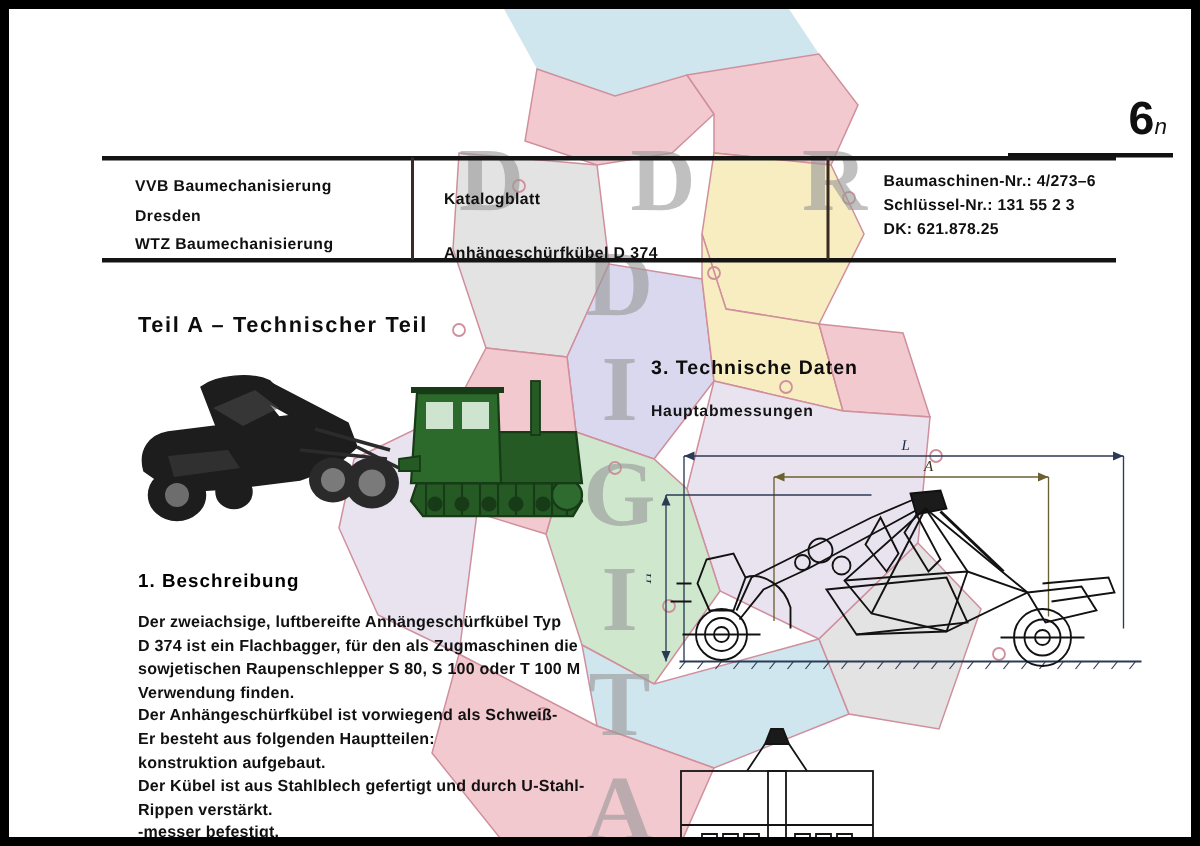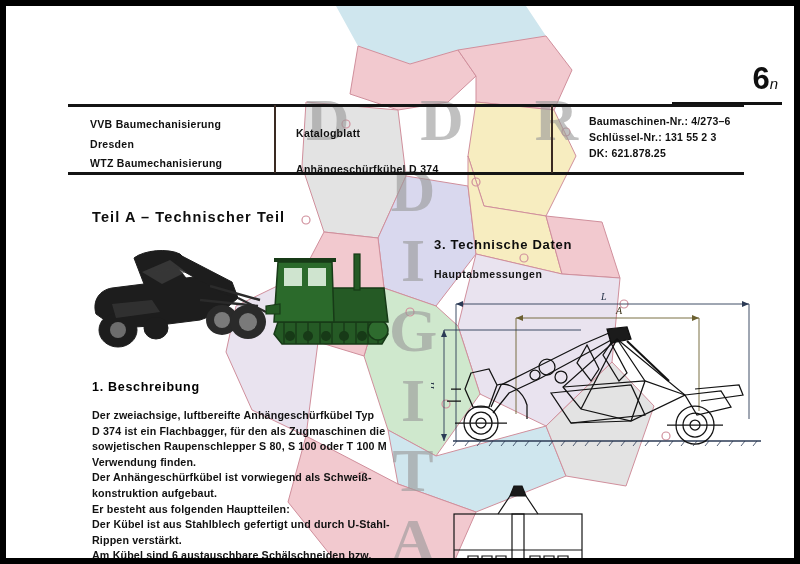--- a/index.html
+++ b/index.html
@@ -195,25 +195,24 @@
     <div id="h-haupt">Hauptabmessungen</div>
 
     <div id="h-besch">1. Beschreibung</div>
 
     <div id="body-copy">
       <p>Der zweiachsige, luftbereifte Anhängeschürfkübel Typ</p>
       <p>D 374 ist ein Flachbagger, für den als Zugmaschinen die</p>
       <p>sowjetischen Raupenschlepper S 80, S 100 oder T 100 M</p>
       <p>Verwendung finden.</p>
       <p>Der Anhängeschürfkübel ist vorwiegend als Schweiß-</p>
+      <p>Er besteht aus folgenden Hauptteilen:</p>
       <p>konstruktion aufgebaut.</p>
-      <p>Er besteht aus folgenden Hauptteilen:</p>
       <p>Der Kübel ist aus Stahlblech gefertigt und durch U-Stahl-</p>
       <p>Rippen verstärkt.</p>
-      <p>Am Kübel sind 6 austauschbare Schälschneiden bzw.</p>
       <p>-messer befestigt.</p>
 
     </div>
 
     <div id="photo">
       <svg width="320" height="125" viewBox="0 0 320 125" xmlns="http://www.w3.org/2000/svg">
 
         <g fill="#1d1d1d" stroke="#1d1d1d">
           <path d="M14 72 C10 58 18 48 30 46 L62 42 L74 30 L96 26 L104 36 L120 34
                    L132 46 L150 44 L156 56 L140 70 L118 78 L70 84 L34 86 Z"></path>

